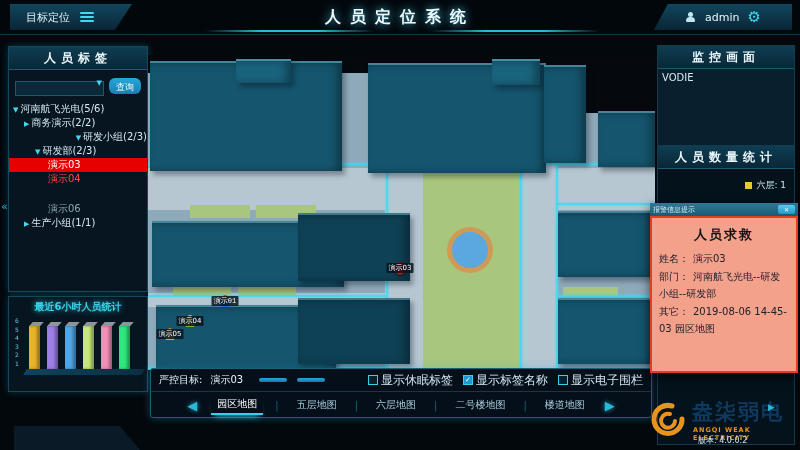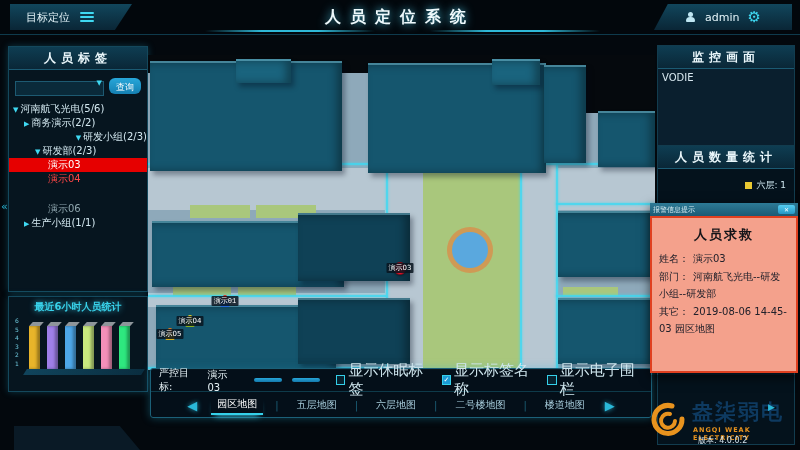--- a/index.html
+++ b/index.html
@@ -100,21 +100,21 @@
             box-shadow:0 0 8px rgba(40,180,220,.35);box-sizing:border-box;}
   .ctrl-row1{height:22px;display:flex;align-items:center;gap:8px;padding:0 8px;border-bottom:1px solid #0e3a4a;}
   .target-label,.target-value{color:#e8f4f8;font-size:10px;}
   .ctrl-btn{padding:2px 14px;font-size:9px;color:#ecfaff;border:none;border-radius:2px;cursor:pointer;
             background:linear-gradient(180deg,#27a7da,#1478ab);}
   .spacer{flex:1;}
   .checkrow{display:flex;align-items:center;gap:3px;cursor:pointer;}
   .cb{width:8px;height:8px;border:1px solid #35d0ea;background:#07222f;font-size:7px;line-height:8px;
       color:#fff;text-align:center;}
   .cb.checked{background:#1b9ad4;}
-  .checkrow .cl{color:#cfe6ee;font-size:15px;}
+  .checkrow .cl{color:#cfe6ee;font-size:12px;}
   .ctrl-row2{height:26px;display:flex;align-items:center;justify-content:center;gap:14px;}
   .tab-arrow{color:#2ab8d8;font-size:13px;cursor:pointer;text-shadow:0 0 5px rgba(40,190,225,.8);}
   .tabs{display:flex;align-items:center;gap:12px;}
   .tab{color:#a8cddc;font-size:10px;cursor:pointer;padding:2px 6px;}
   .tab.active{color:#fff;border-bottom:2px solid #35d0ea;box-shadow:0 5px 6px -4px rgba(60,210,240,.9);}
   .tab-sep{color:#1b6078;font-size:10px;}
   
   .right-col{position:absolute;left:657px;top:45px;width:138px;height:400px;background:#04121c;
              border:1px solid #123c4e;box-sizing:border-box;}
   .video{height:76px;background:#0a1f2e;border-bottom:1px solid #123c4e;}

